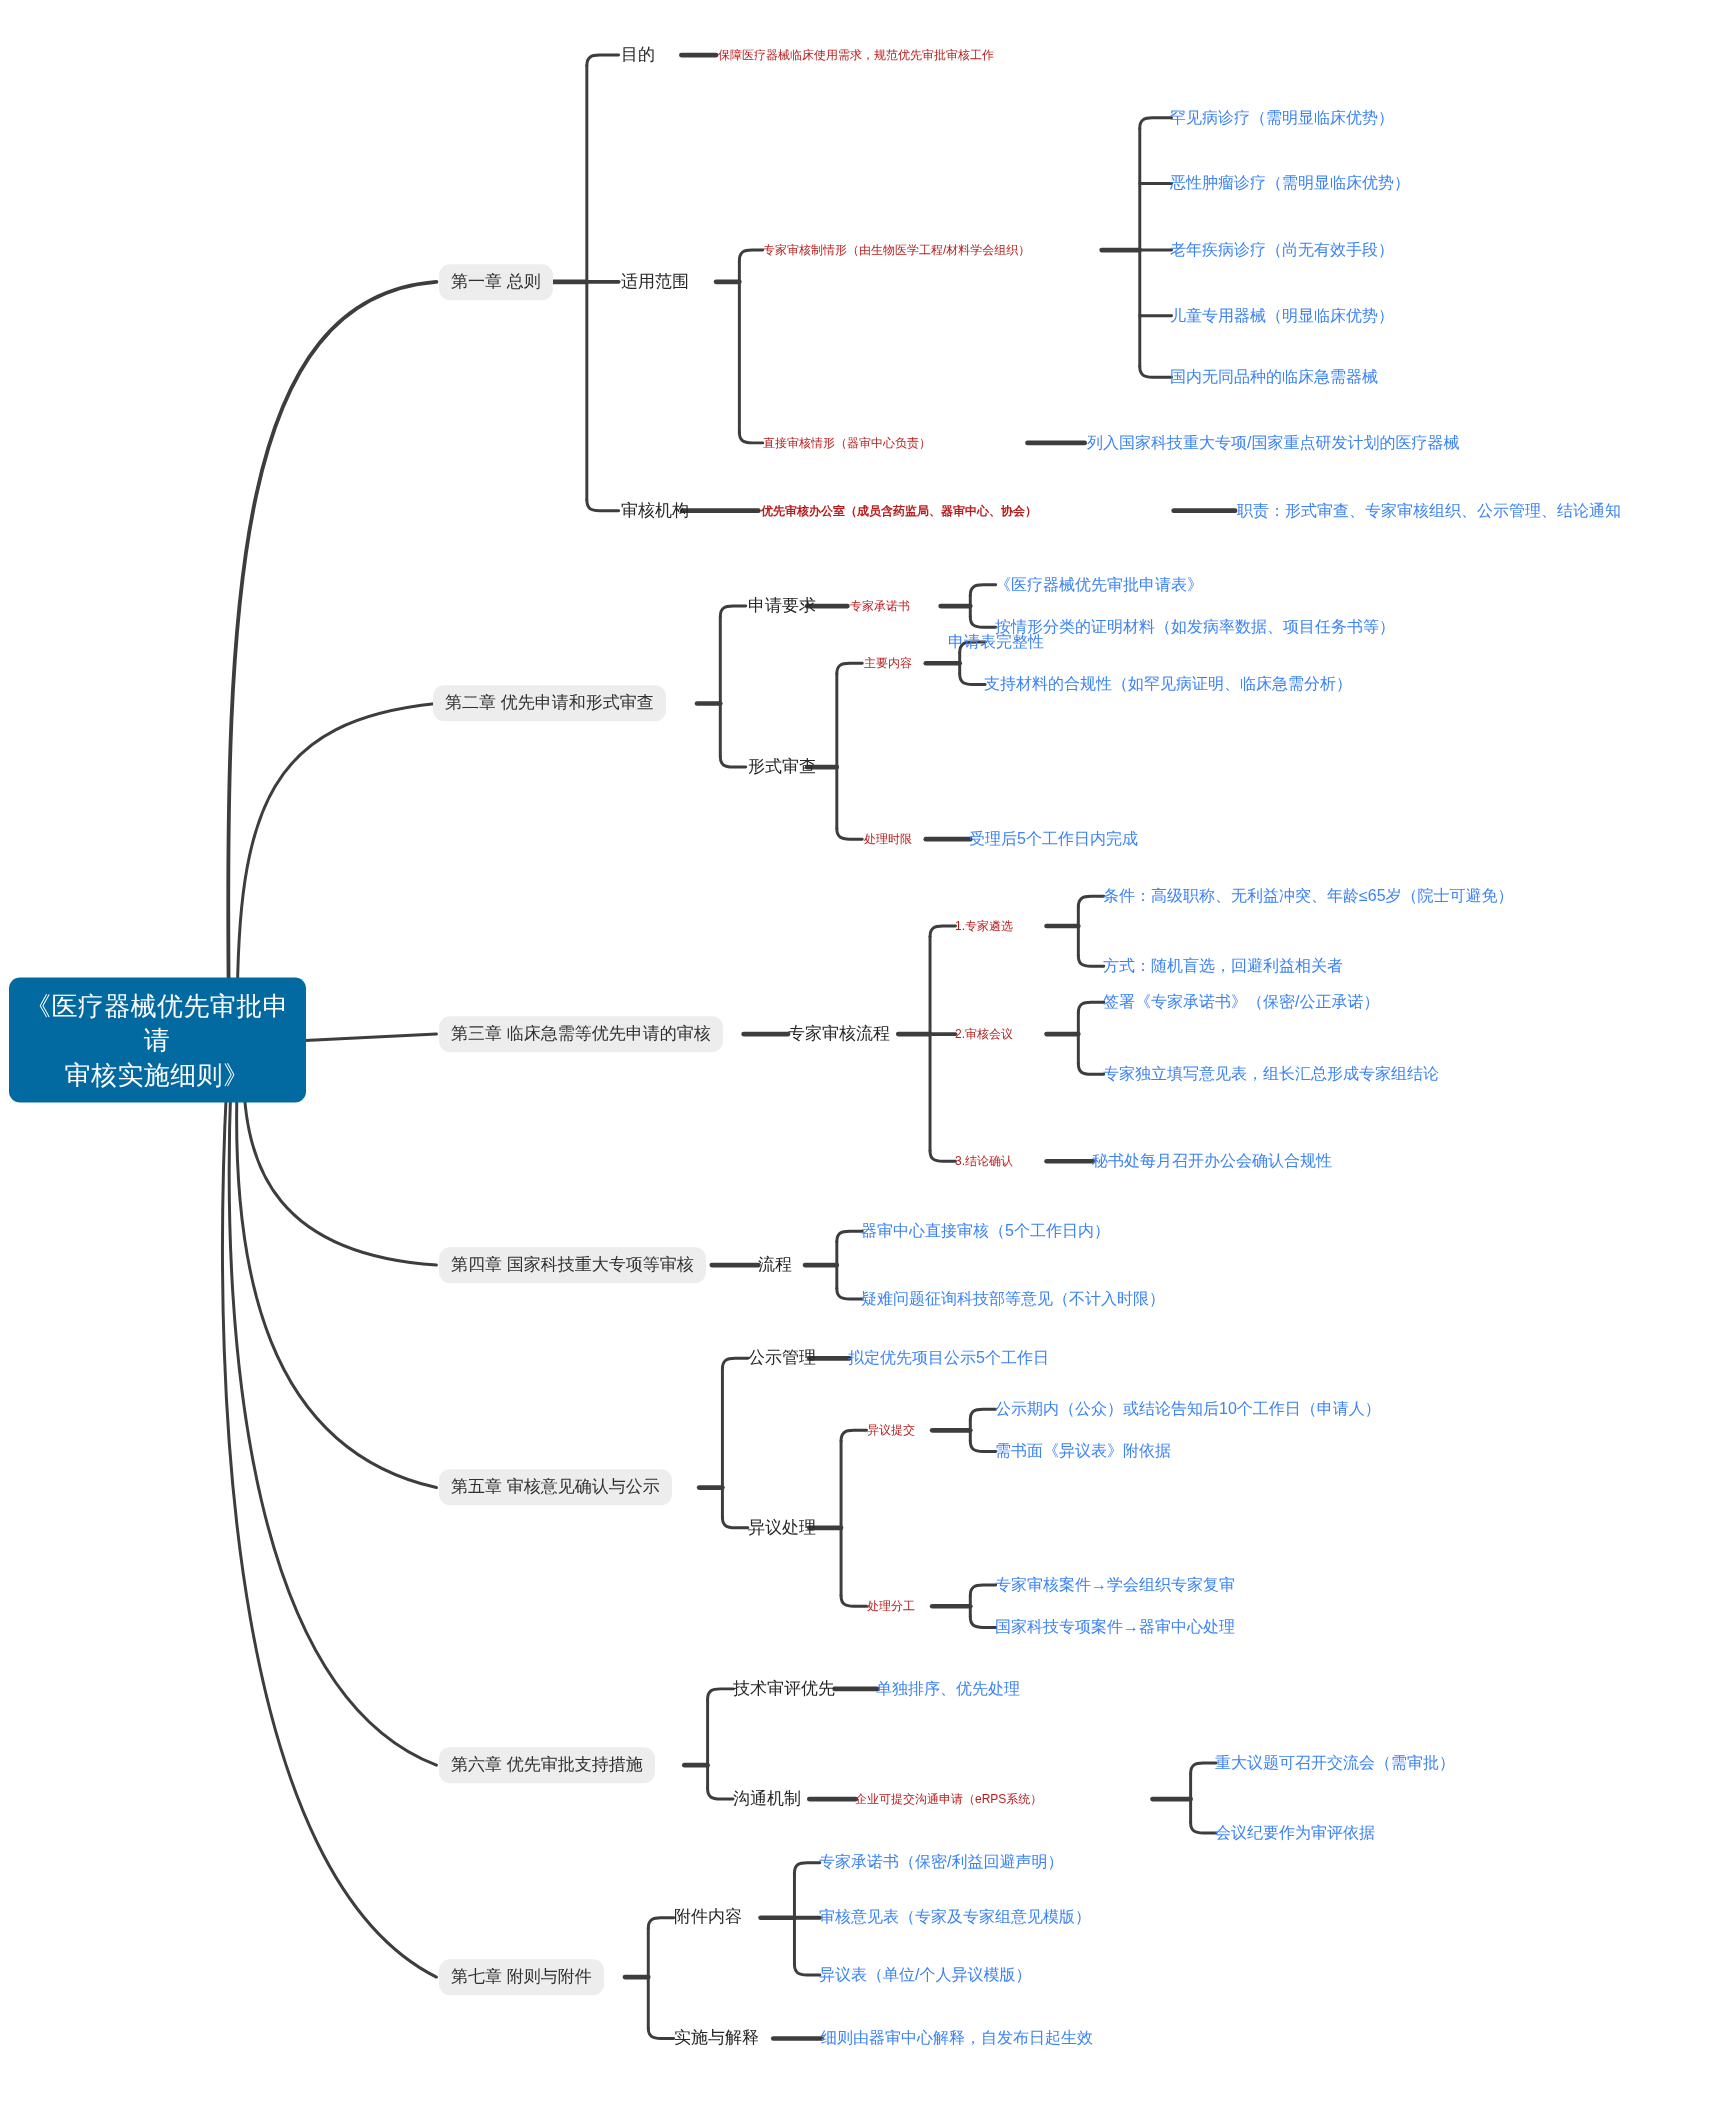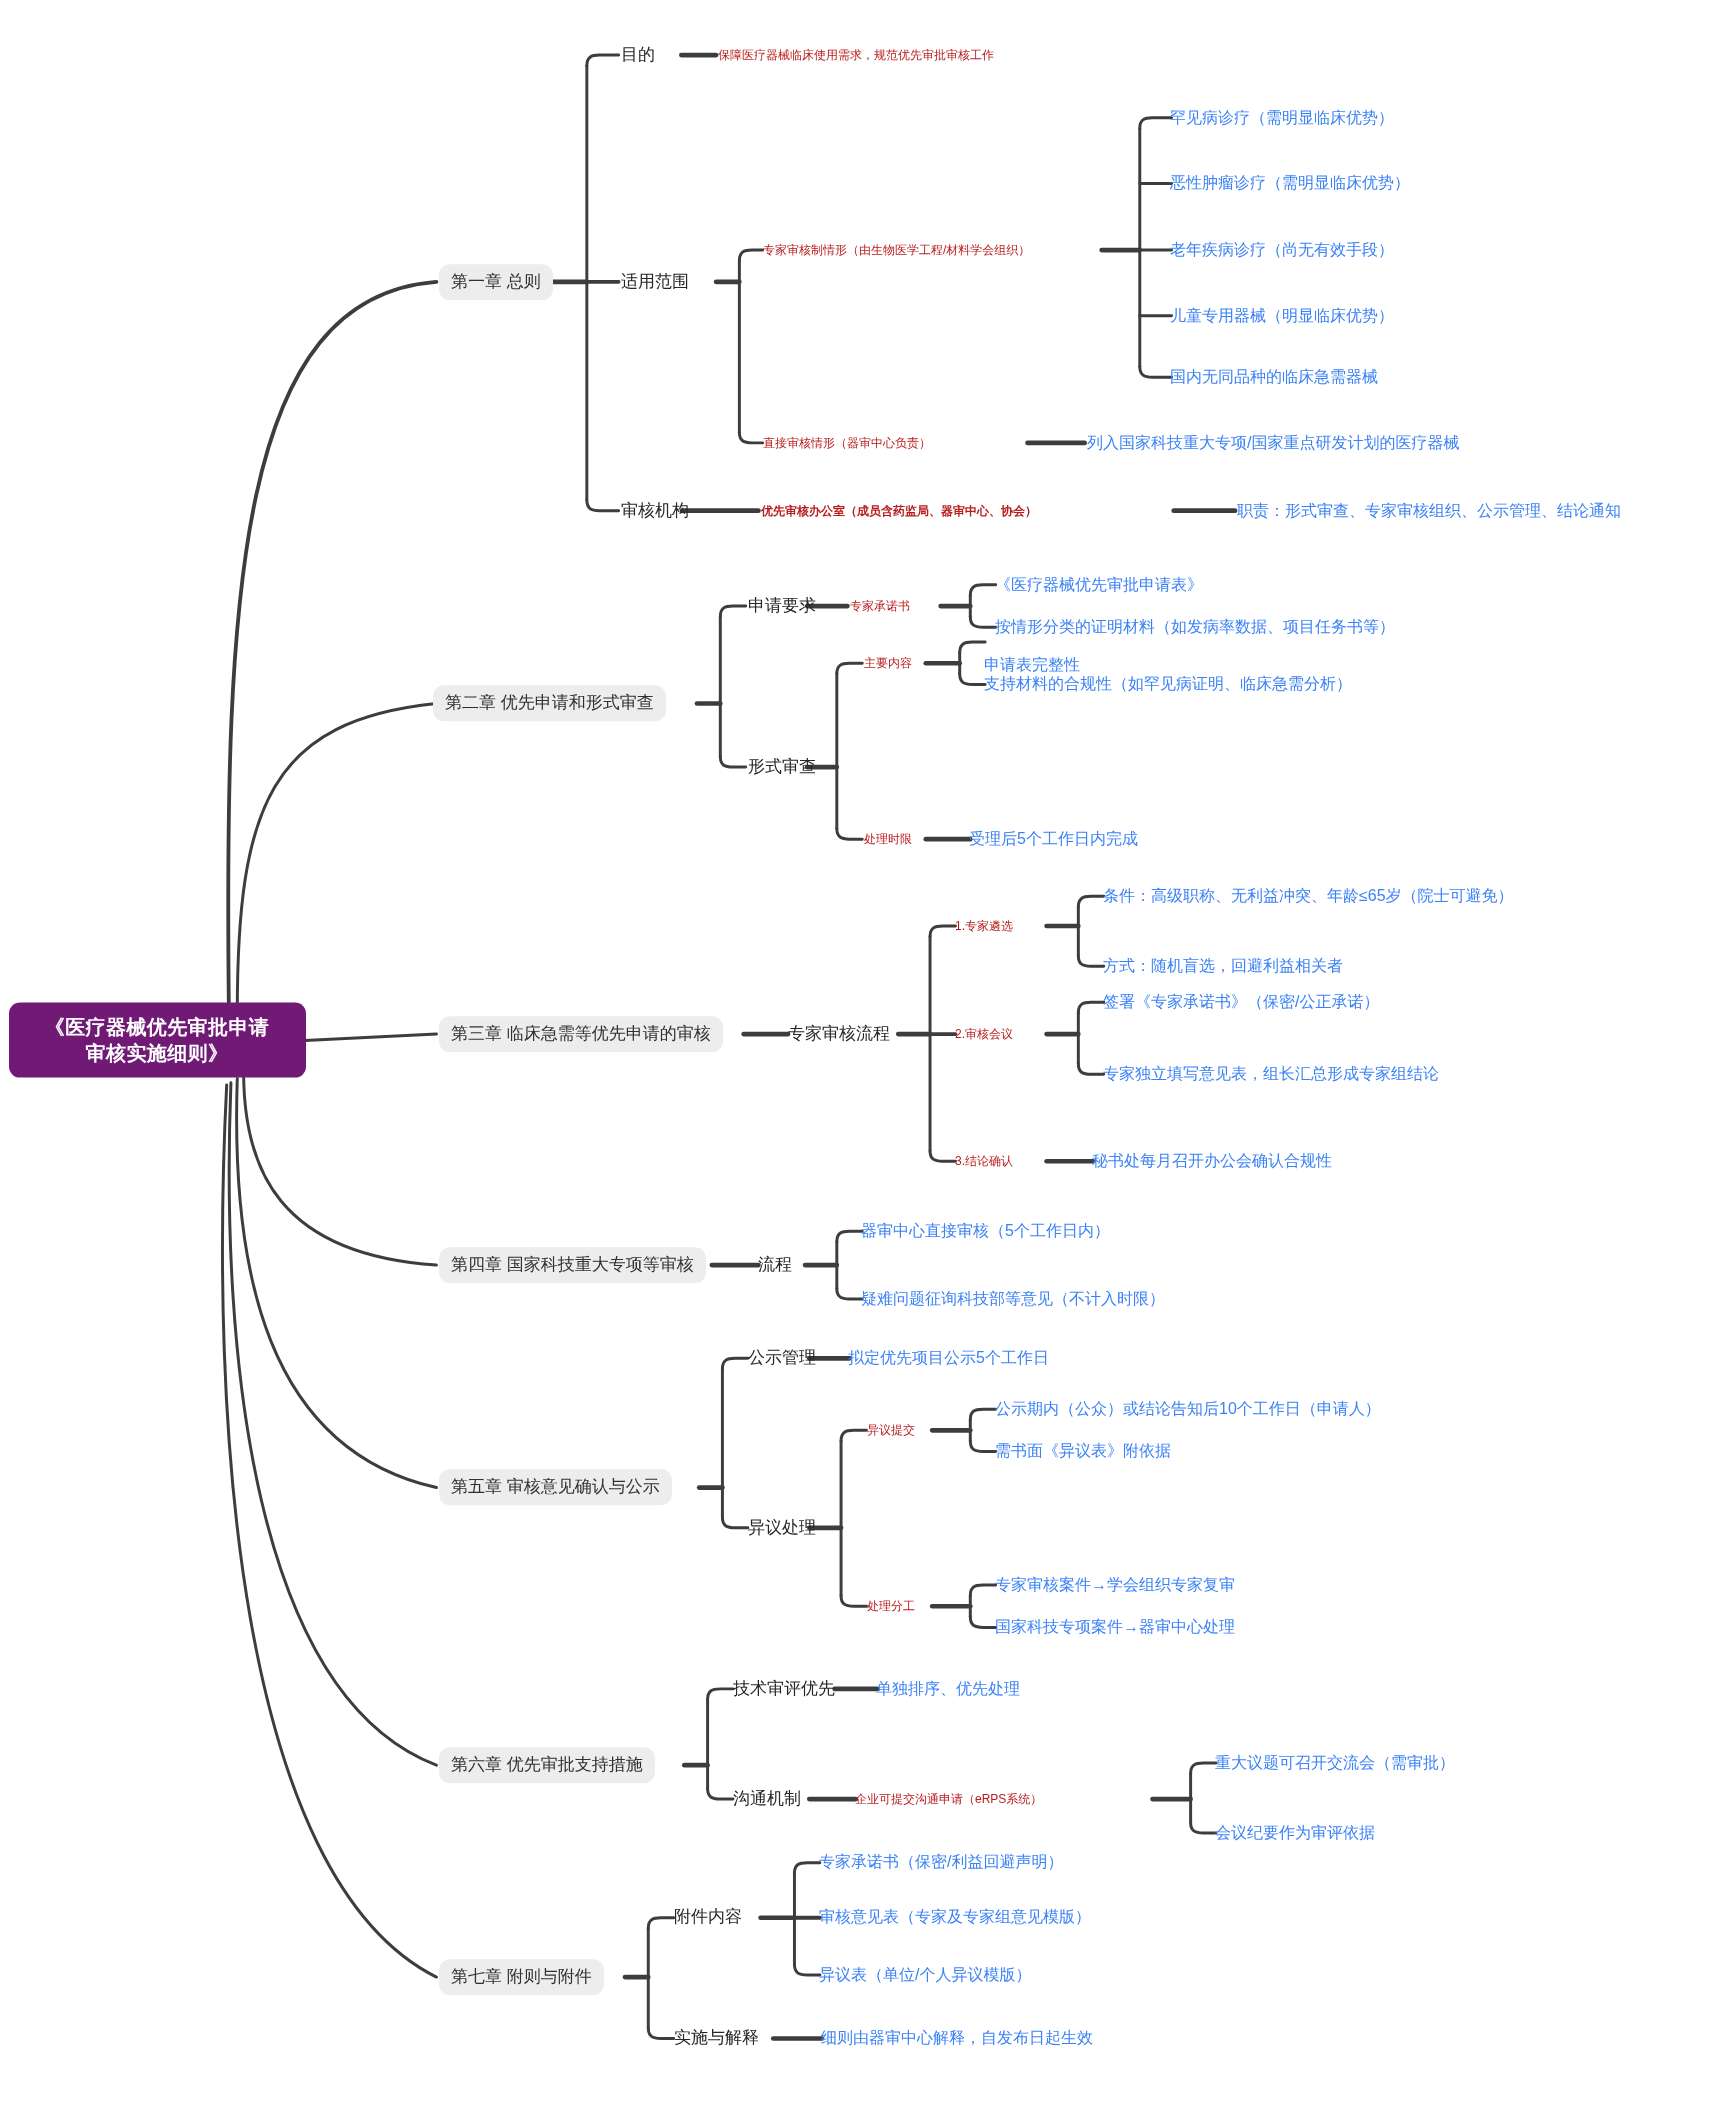--- a/index.html
+++ b/index.html
@@ -27,24 +27,24 @@
   }
   .node {
     position: absolute;
     white-space: nowrap;
     color: #2b2b2b;
     line-height: 1.25;
     transform: translateY(-50%);
   }
   
   .root {
-    background: #701a75;
+    background: #0369a1;
     color: #ffffff;
-    font-weight: bold;
-    font-size: 20px;
+    font-weight: normal;
+    font-size: 26px;
     border-radius: 11px;
     padding: 11px 12.7px;
     text-align: center;
     white-space: normal;
     width: 297px;
     box-sizing: border-box;
     line-height: 1.32;
     letter-spacing: 0.4px;
   }
   
@@ -259,21 +259,21 @@
   <div class="node lvl3 bold" style="left:761px; top:511px;">优先审核办公室（成员含药监局、器审中心、协会）</div>
   <div class="node lvl4" style="left:1237px; top:511px;">职责：形式审查、专家审核组织、公示管理、结论通知</div>
 
   <div class="node lvl2" style="left:748px; top:606px;">申请要求</div>
   <div class="node lvl3" style="left:850px; top:606px;">专家承诺书</div>
   <div class="node lvl4" style="left:995px; top:585px;">《医疗器械优先审批申请表》</div>
   <div class="node lvl4" style="left:995px; top:627px;">按情形分类的证明材料（如发病率数据、项目任务书等）</div>
 
   <div class="node lvl2" style="left:748px; top:767px;">形式审查</div>
   <div class="node lvl3" style="left:864px; top:663px;">主要内容</div>
-  <div class="node lvl4" style="left:984px; top:642px;margin-top:23px;">申请表完整性</div>
+  <div class="node lvl4" style="left:948px; top:642px;">申请表完整性</div>
   <div class="node lvl4" style="left:984px; top:684px;">支持材料的合规性（如罕见病证明、临床急需分析）</div>
   <div class="node lvl3" style="left:864px; top:839px;">处理时限</div>
   <div class="node lvl4" style="left:969px; top:839px;">受理后5个工作日内完成</div>
 
   <div class="node lvl2" style="left:788px; top:1034px;">专家审核流程</div>
 
   <div class="node lvl3" style="left:955px; top:926px;">1.专家遴选</div>
   <div class="node lvl4" style="left:1103px; top:896px;">条件：高级职称、无利益冲突、年龄≤65岁（院士可避免）</div>
   <div class="node lvl4" style="left:1103px; top:966px;">方式：随机盲选，回避利益相关者</div>
 

